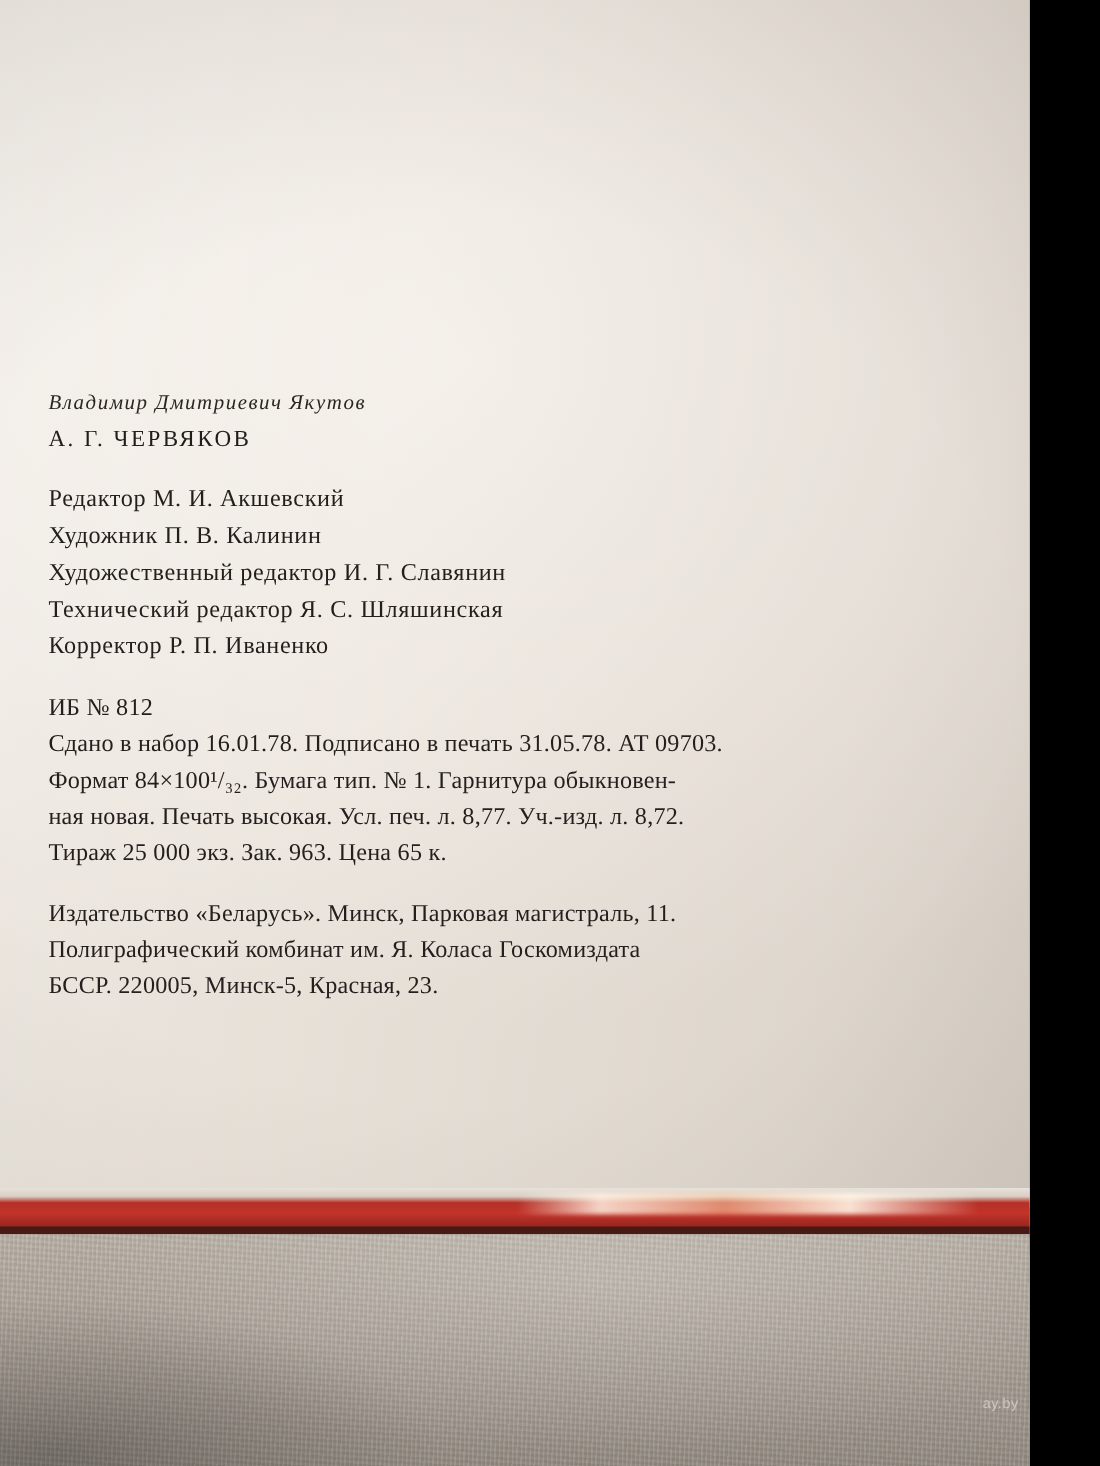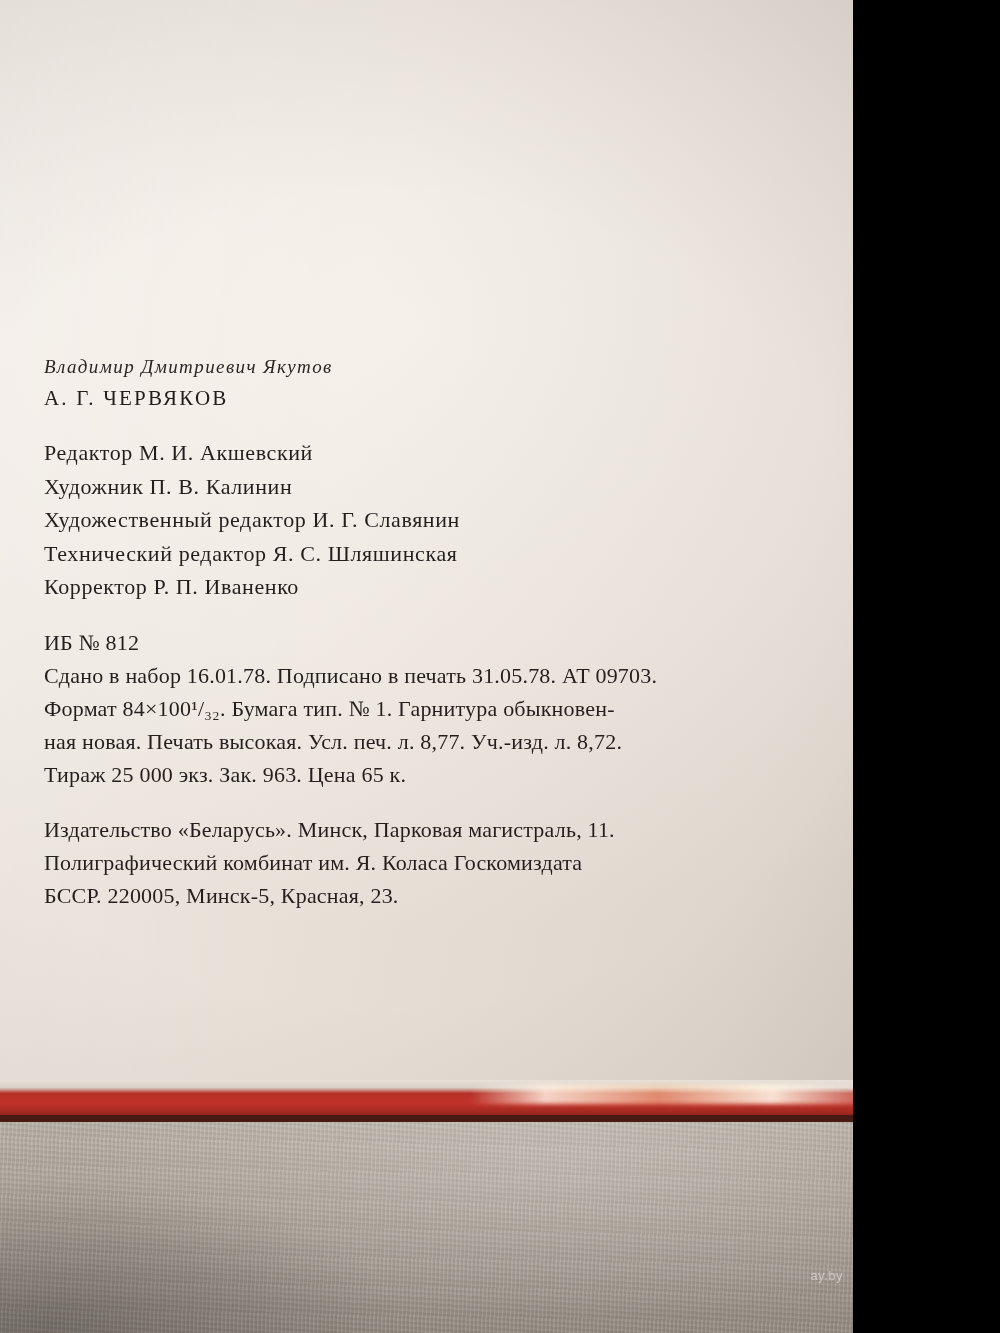--- a/index.html
+++ b/index.html
@@ -2,21 +2,21 @@
 <html><head>
 <meta charset="utf-8">
 <style>
   html, body {
     margin: 0;
     padding: 0;
     background: #000;
   }
   #page {
     position: relative;
-    width: 853px;
+    width: 936px;
     height: 1333px;
     overflow: hidden;
     background: #efe9e2;
     font-family: "Liberation Serif", serif;
   }
 
   
   .paper {
     position: absolute;
     left: 0; top: 0;

